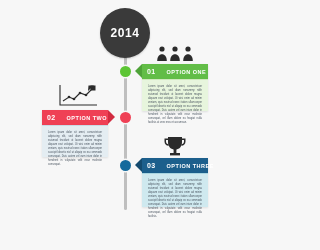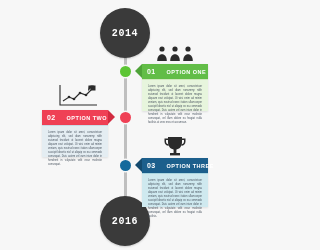--- a/index.html
+++ b/index.html
@@ -38,24 +38,24 @@
     height: 50px;
     border-radius: 50%;
     background: #3a3a3a;
     display: flex;
     align-items: center;
     justify-content: center;
     box-shadow: 0 1px 2px rgba(0,0,0,0.18);
   }
   .year-circle .year-label {
     color: #ffffff;
-    font-size: 10px;
+    font-size: 12px;
     font-weight: bold;
     letter-spacing: 0.6px;
-    font-family: Liberation Mono, monospace;
+    font-family: Liberation Sans, sans-serif;
   }
   #year-top    { left: 100px; top: 8px; }
   #year-bottom { left: 100px; top: 196px; }
 
   
   .node-dot {
     position: absolute;
     width: 11px;
     height: 11px;
     border-radius: 50%;
@@ -150,23 +150,20 @@
 <body>
 
 <div id="infographic">
 
   <div class="spine"></div>
 
   <div class="year-circle" id="year-top">
     <span class="year-label">2014</span>
   </div>
 
-  <div class="year-circle" id="year-bottom">
-    <span class="year-label">2016</span>
-  </div>
 
   <div class="node-dot" id="dot-one"></div>
   <div class="node-dot" id="dot-two"></div>
   <div class="node-dot" id="dot-three"></div>
 
   <div class="icon-wrap" id="icon-people">
     <svg width="40" height="17" viewBox="0 0 40 17" aria-hidden="true">
       <g fill="#2b2b2b">
         <circle cx="7" cy="4" r="2.6"></circle>
         <path d="M2.2 16 C2.2 11.4 4.3 9.2 7 9.2 C9.7 9.2 11.8 11.4 11.8 16 Z"></path>

